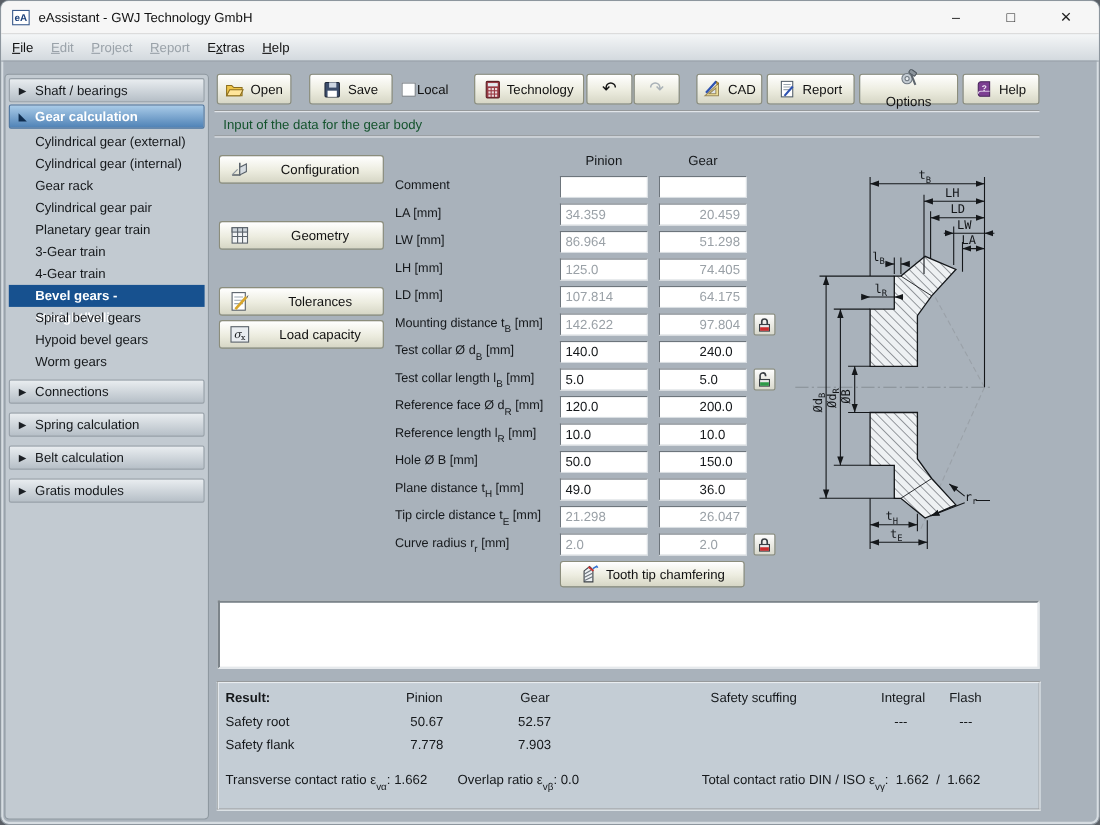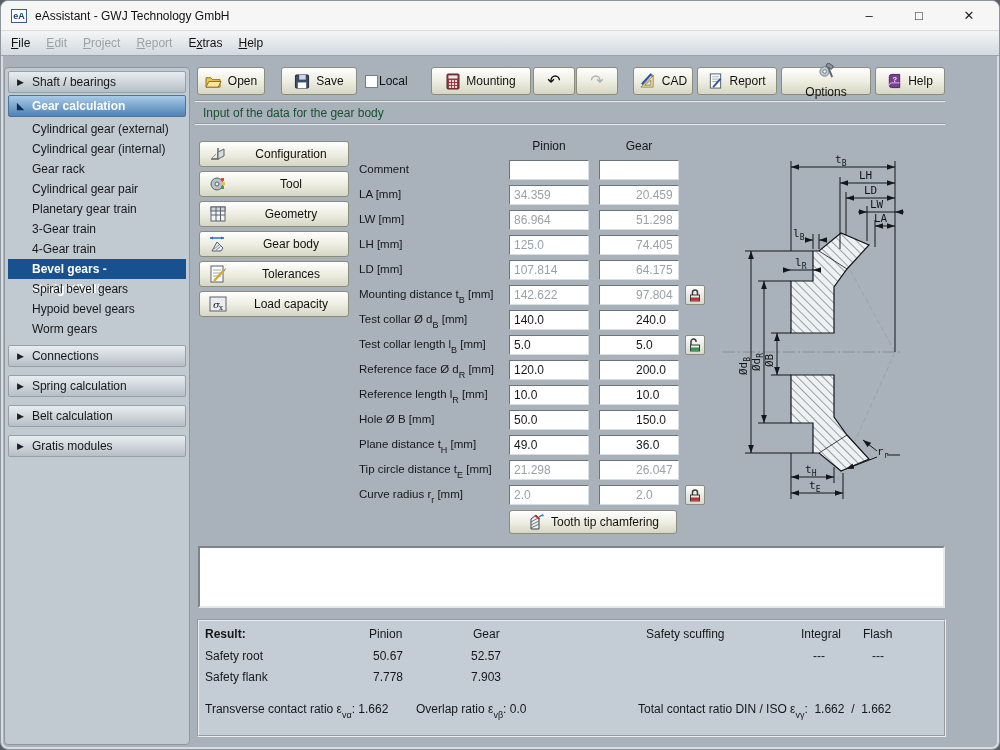--- a/index.html
+++ b/index.html
@@ -177,21 +177,21 @@
           <rect x="6" y="7" width="2" height="2"></rect>
           <rect x="9" y="7" width="2" height="2"></rect>
         <rect x="3" y="10" width="2" height="2"></rect>
           <rect x="6" y="10" width="2" height="2"></rect>
           <rect x="9" y="10" width="2" height="2"></rect>
         <rect x="3" y="13" width="2" height="2"></rect>
           <rect x="6" y="13" width="2" height="2"></rect>
           <rect x="9" y="13" width="2" height="2"></rect>
       </g>
     </svg>
-    <span>Mounting</span>
+    <span>Technology</span>
   </div>
   <div class="btn" style="left:532px;width:42px;">
     <span class="uglyph">↶</span>
   </div>
   <div class="btn" style="left:575px;width:42px;">
     <span class="uglyph off">↷</span>
   </div>
   <div class="btn" style="left:632px;width:60px;">
     <svg width="17" height="16" viewBox="0 0 18 17">
       <path d="M2,15 L15,15 L15,3 Z" fill="#f4e49a" stroke="#97875a"></path>
@@ -236,50 +236,29 @@
   </div>
 
   <div class="btn cmdbtn" style="top:140px;">
     <svg width="20" height="20" viewBox="0 0 20 20">
       <path d="M3,15 L10,15 L10,4" fill="none" stroke="#5a626a" stroke-width="1.4"></path>
       <path d="M10,8 L16,5 L16,12 L10,15 Z" fill="#d6dce1" stroke="#5a626a"></path>
       <line x1="3" y1="15" x2="8" y2="10" stroke="#8b949c"></line>
     </svg>
     <span class="lbl">Configuration</span>
   </div>
-  <div class="btn cmdbtn" style="top:170px;">
-    <svg width="20" height="20" viewBox="0 0 20 20">
-      <circle cx="9" cy="10" r="6" fill="#b9c1c8" stroke="#5a626a"></circle>
-      <circle cx="9" cy="10" r="2" fill="#e9edf0" stroke="#5a626a"></circle>
-      <rect x="13" y="4" width="3" height="3" fill="#d94a3a"></rect>
-      <rect x="14" y="8" width="3" height="3" fill="#e8c23a"></rect>
-      <rect x="13" y="12" width="3" height="3" fill="#4a9a4a"></rect>
-    </svg>
-    <span class="lbl">Tool</span>
-  </div>
   <div class="btn cmdbtn" style="top:200px;">
     <svg width="20" height="20" viewBox="0 0 20 20">
       <rect x="3" y="3" width="14" height="14" fill="#f2f4f5" stroke="#5a626a"></rect>
       <rect x="3" y="3" width="14" height="4" fill="#cdd4da" stroke="#5a626a"></rect>
       <line x1="8" y1="3" x2="8" y2="17" stroke="#5a626a"></line>
       <line x1="12.5" y1="3" x2="12.5" y2="17" stroke="#5a626a"></line>
       <line x1="3" y1="11" x2="17" y2="11" stroke="#5a626a"></line>
     </svg>
     <span class="lbl">Geometry</span>
-  </div>
-  <div class="btn cmdbtn" style="top:230px;">
-    <svg width="20" height="20" viewBox="0 0 20 20">
-      <line x1="2" y1="4" x2="16" y2="4" stroke="#2d6fd1" stroke-width="1.4"></line>
-      <path d="M2,4 l3,-1.6 v3.2 z" fill="#2d6fd1"></path>
-        <path d="M16,4 l-3,-1.6 v3.2 z" fill="#2d6fd1"></path>
-      <path d="M4,17 L9,8 L15,14 L13,17 Z" fill="#e6eaee" stroke="#5a626a"></path>
-      <line x1="6" y1="15" x2="11" y2="11" stroke="#8b949c"></line>
-      <line x1="8" y1="16" x2="12.5" y2="12.5" stroke="#8b949c"></line>
-    </svg>
-    <span class="lbl">Gear body</span>
   </div>
   <div class="btn cmdbtn" style="top:260px;">
     <svg width="20" height="20" viewBox="0 0 20 20">
       <rect x="3" y="2" width="12" height="16" fill="#fff" stroke="#5a626a"></rect>
       <g stroke="#9aa6b0">
           <line x1="5" y1="6" x2="13" y2="6"></line>
           <line x1="5" y1="9" x2="13" y2="9"></line>
           <line x1="5" y1="12" x2="13" y2="12"></line>
         </g>
       <line x1="6" y1="17" x2="16" y2="6" stroke="#d8a62c" stroke-width="2.4"></line>

